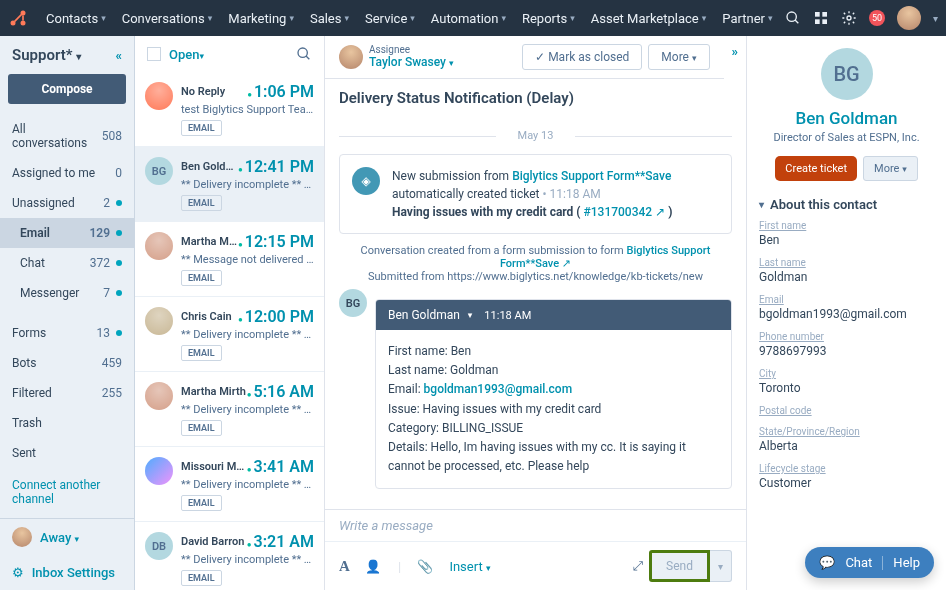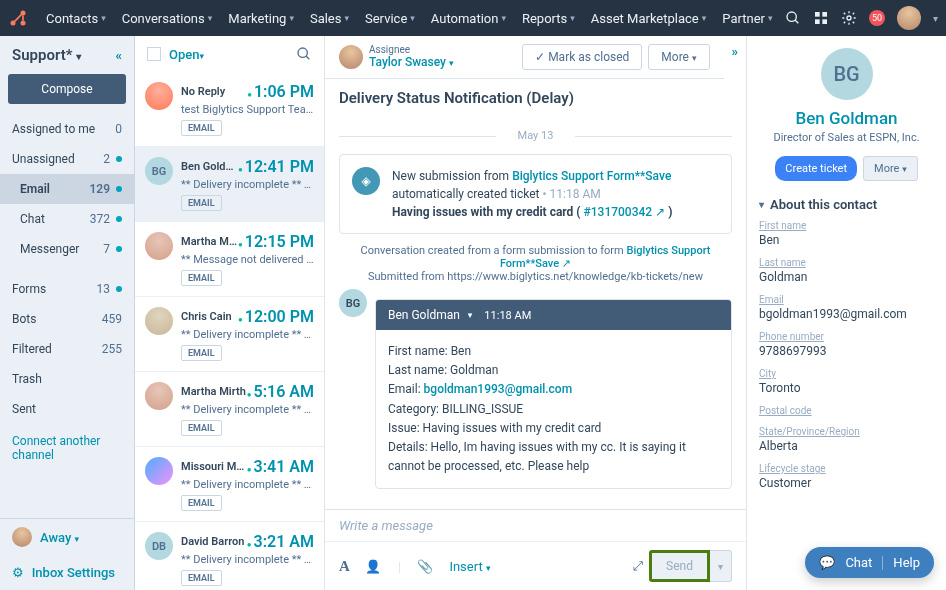--- a/index.html
+++ b/index.html
@@ -14,21 +14,21 @@
 .nav-icon { width: 16px; height: 16px; cursor: pointer; color: #eaf0f6; }
 .notif-badge { width: 16px; height: 16px; background: #f2545b; border-radius: 50%; font-size: 9px; display: flex; align-items: center; justify-content: center; color: white; }
 .avatar-small { width: 24px; height: 24px; border-radius: 50%; background: #d5a08a; }
 
 .main-container { display: flex; height: 554px; }
 
 .sidebar { width: 135px; background: #eaf0f6; border-right: 1px solid #cbd6e2; display: flex; flex-direction: column; font-size: 13px; }
 .sidebar-header { padding: 10px 12px; display: flex; justify-content: space-between; align-items: center; }
 .sidebar-title { font-weight: 600; color: #33475b; font-size: 15px; }
 .collapse-icon { color: #0091ae; cursor: pointer; font-weight: bold; }
-.compose-btn { margin: 0 8px 10px; padding: 8px; background: #425b76; color: white; border: none; border-radius: 3px; cursor: pointer; font-size: 12px; }
+.compose-btn { margin: 0 8px 10px; padding: 8px; background: #425b76; color: white; border: none; border-radius: 3px; cursor: pointer; font-size: 12px; font-weight: bold; }
 .sidebar-list { flex: 1; overflow-y: auto; }
 .sidebar-item { padding: 8px 12px; display: flex; align-items: center; cursor: pointer; font-size: 12px; }
 .sidebar-item.active { background: #cbd6e2; font-weight: 600; }
 .sidebar-item.indent { padding-left: 20px; }
 .sidebar-count { margin-left: auto; color: #516f90; }
 .sidebar-dot { width: 6px; height: 6px; border-radius: 50%; background: #00a4bd; margin-left: 6px; }
 .sidebar-section-gap { height: 10px; }
 .connect-link { padding: 10px 12px; color: #0091ae; cursor: pointer; font-size: 12px; }
 .sidebar-footer { border-top: 1px solid #cbd6e2; padding: 8px 12px; display: flex; align-items: center; gap: 8px; }
 .status-avatar { width: 20px; height: 20px; border-radius: 50%; background: #d5a08a; }
@@ -92,21 +92,21 @@
 .send-group { margin-left: auto; display: flex; align-items: center; gap: 6px; }
 .send-btn { padding: 6px 14px; border: 3px solid #4d7c0f; background: #eaf0f6; color: #99acc2; border-radius: 3px 0 0 3px; cursor: pointer; font-size: 12px; }
 .send-caret { padding: 6px 8px; border: 1px solid #cbd6e2; border-left: none; background: #eaf0f6; color: #99acc2; border-radius: 0 3px 3px 0; cursor: pointer; font-size: 10px; }
 
 .right-panel { width: 200px; background: white; border-left: 1px solid #dfe3eb; padding: 12px; overflow-y: auto; }
 .contact-header { text-align: center; margin-bottom: 12px; }
 .contact-avatar { width: 52px; height: 52px; border-radius: 50%; background: #b3d8e0; color: #516f90; font-size: 20px; font-weight: 500; display: flex; align-items: center; justify-content: center; margin: 0 auto 8px; }
 .contact-name { color: #0091ae; font-size: 17px; font-weight: 500; margin-bottom: 3px; cursor: pointer; }
 .contact-title { color: #516f90; font-size: 11px; }
 .contact-actions { display: flex; justify-content: center; gap: 6px; margin: 10px 0 16px; }
-.create-ticket-btn { padding: 5px 10px; background: #3b82f6; color: white; border: none; border-radius: 10px; cursor: pointer; font-size: 11px; }
+.create-ticket-btn { padding: 5px 10px; background: #c2410c; color: white; border: none; border-radius: 5px; cursor: pointer; font-size: 11px; }
 .more-btn { padding: 5px 10px; background: #eaf0f6; border: 1px solid #cbd6e2; border-radius: 3px; cursor: pointer; font-size: 11px; color: #516f90; }
 .accordion-header { display: flex; align-items: center; gap: 6px; font-weight: 600; font-size: 13px; color: #33475b; margin: 8px 0; cursor: pointer; }
 .accordion-caret { color: #516f90; font-size: 10px; }
 .field-group { margin-bottom: 10px; }
 .field-label { font-size: 10px; color: #99acc2; margin-bottom: 2px; text-decoration: underline; }
 .field-value { font-size: 12px; color: #33475b; word-break: break-all; }
 
 .chat-widget { position: fixed; right: 12px; bottom: 12px; background: #3d7fbf; color: white; border-radius: 20px; padding: 8px 14px; display: flex; align-items: center; gap: 10px; font-size: 13px; cursor: pointer; box-shadow: 0 4px 12px rgba(0,0,0,0.2); }
 .chat-widget .divider { width: 1px; height: 14px; background: rgba(255,255,255,0.4); }
 </style>
@@ -156,20 +156,24 @@
 <div class="main-container">
 
   <div class="sidebar">
     <div class="sidebar-header">
       <span class="sidebar-title"><span>Support*</span> <span style="font-size:10px">▾</span></span>
       <span class="collapse-icon">«</span>
     </div>
     <button class="compose-btn">Compose</button>
     <div class="sidebar-list" id="sidebar-list">
         <div class="sidebar-item">
+          <span>All conversations</span>
+          <span class="sidebar-count">508</span>
+        </div>
+        <div class="sidebar-item">
           <span>Assigned to me</span>
           <span class="sidebar-count">0</span>
         </div>
         <div class="sidebar-item">
           <span>Unassigned</span>
           <span class="sidebar-count">2</span>
           <span class="sidebar-dot"></span>
         </div>
         <div class="sidebar-item indent active">
           <span>Email</span>
@@ -325,22 +329,22 @@
         <div class="msg-bubble message-block">
           <div class="msg-header">
             <span>Ben Goldman</span> 
               <span style="font-size:9px">▾</span>
             <span class="msg-time">11:18 AM</span>
           </div>
           <div class="msg-body">
             <div>First name: Ben</div>
             <div>Last name: Goldman</div>
             <div><span>Email: </span><span class="link">bgoldman1993@gmail.com</span></div>
+            <div>Issue: Having issues with my credit card</div>
             <div>Category: BILLING_ISSUE</div>
-            <div>Issue: Having issues with my credit card</div>
             <div>Details: Hello, Im having issues with my cc. It is saying it cannot be processed, etc. Please help</div>
           </div>
         </div>
       </div>
 
     </div>
 
     <div class="reply-section">
       <div class="reply-input">Write a message</div>
       <div class="reply-toolbar">

